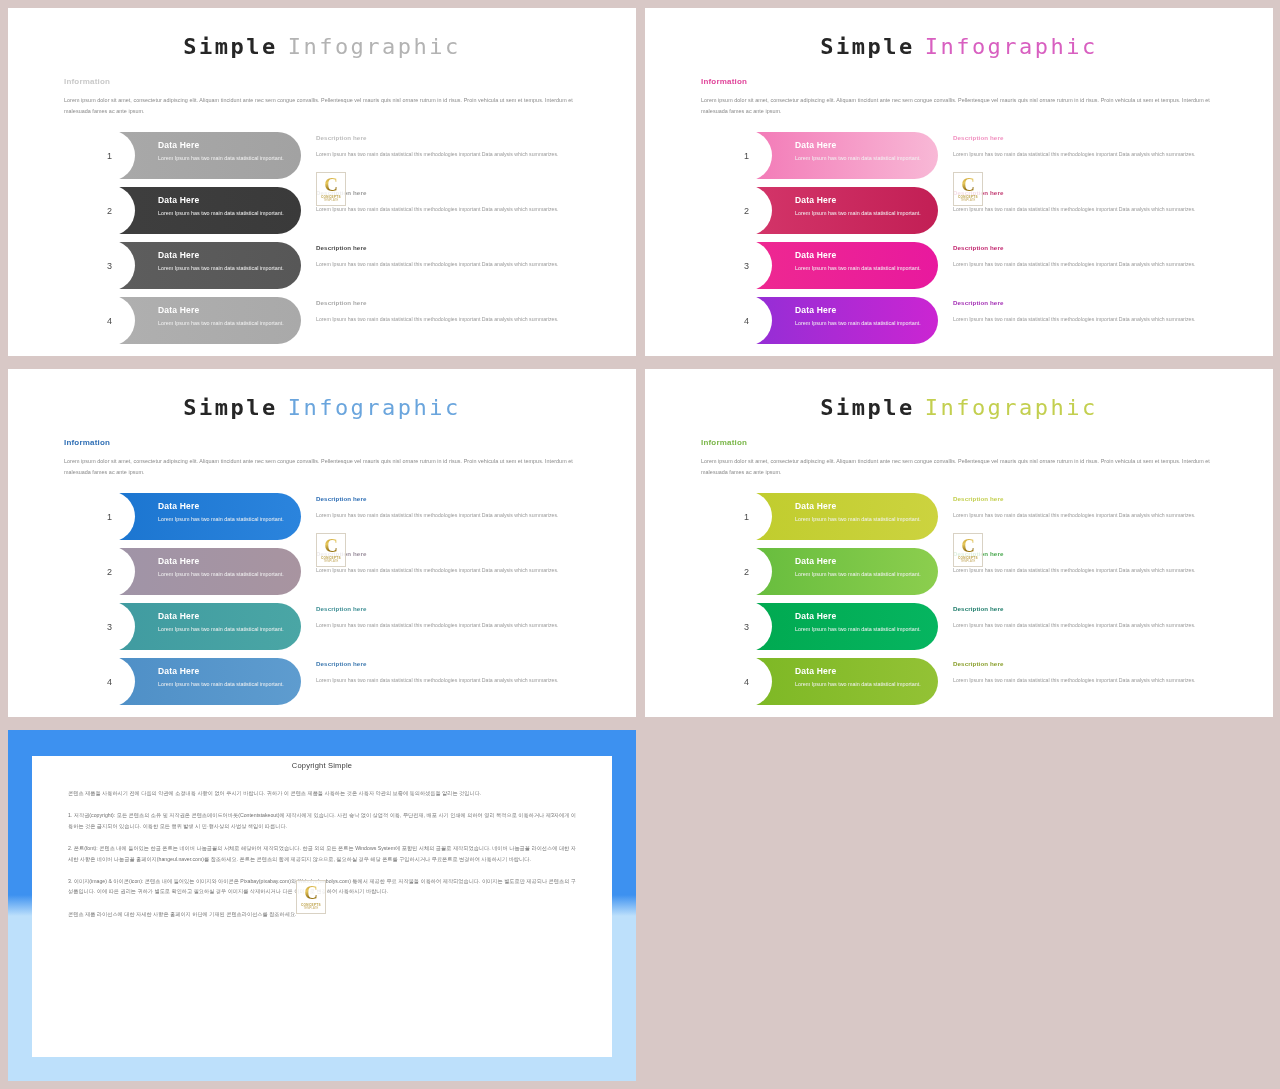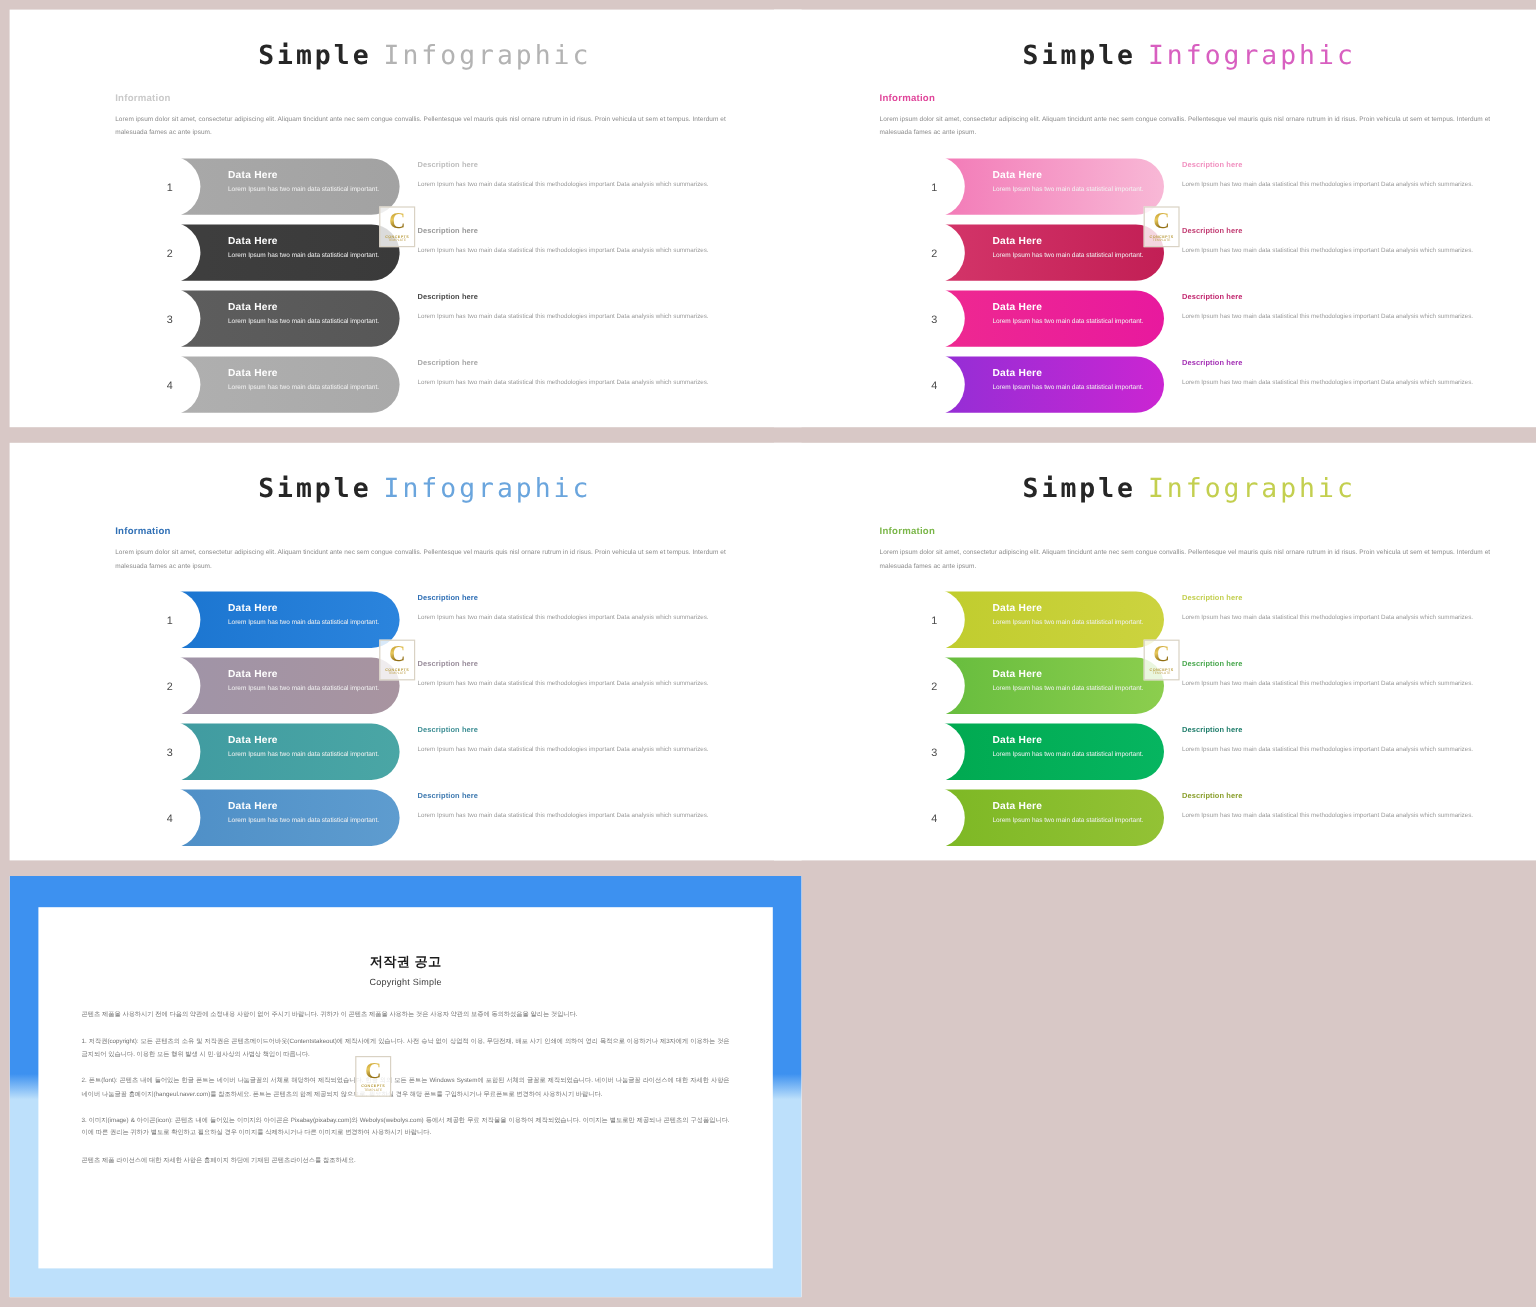--- a/index.html
+++ b/index.html
@@ -18,21 +18,20 @@
     position: relative;
     width: 1280px;
     height: 1089px;
   }
 
   
   .slide {
     position: absolute;
     background: #ffffff;
     overflow: hidden;
-    padding-left: 32px;
   }
   .slide-1 { left: 8px;   top: 8px;   width: 628px; height: 348px; }
   .slide-2 { left: 645px; top: 8px;   width: 628px; height: 348px; }
   .slide-3 { left: 8px;   top: 369px; width: 628px; height: 348px; }
   .slide-4 { left: 645px; top: 369px; width: 628px; height: 348px; }
   .slide-5 { left: 8px;   top: 730px; width: 628px; height: 351px; }
 
   
   .slide-title {
     text-align: center;
@@ -467,21 +466,20 @@
     <div class="watermark wm-slide">
       <div class="wm-c">C</div>
       <div class="wm-l1">CONCEPTS</div>
       <div class="wm-l2">TEMPLATE</div>
     </div>
   </div>
 
   <div class="slide slide-5">
     <div class="cr-frame"></div>
     <div class="cr-paper">
-      <div class="cr-title">저작권 공고</div>
       <div class="cr-subtitle">Copyright Simple</div>
       <div class="cr-body">
           <div class="cr-para">콘텐츠 제품을 사용하시기 전에 다음의 약관에 소정내용 사항이 없어 주시기 바랍니다. 귀하가 이 콘텐츠 제품을 사용하는 것은 사용자 약관의 보증에 동의하셨음을 알리는 것입니다.</div>
           <div class="cr-para">1. 저작권(copyright): 모든 콘텐츠의 소유 및 저작권은 콘텐츠메이드어바웃(Contentstakeout)에 제작사에게 있습니다. 사전 승낙 없이 상업적 이용, 무단전재, 배포 사기 인쇄에 의하여 영리 목적으로 이용하거나 제3자에게 이용하는 것은 금지되어 있습니다. 이용한 모든 행위 발생 시 민·형사상의 사법상 책임이 따릅니다.</div>
           <div class="cr-para">2. 폰트(font): 콘텐츠 내에 들어있는 한글 폰트는 네이버 나눔글꼴의 서체로 해당하여 제작되었습니다. 한글 외의 모든 폰트는 Windows System에 포함된 서체의 글꼴로 제작되었습니다. 네이버 나눔글꼴 라이선스에 대한 자세한 사항은 네이버 나눔글꼴 홈페이지(hangeul.naver.com)를 참조하세요. 폰트는 콘텐츠의 함께 제공되지 않으므로, 필요하실 경우 해당 폰트를 구입하시거나 무료폰트로 변경하여 사용하시기 바랍니다.</div>
           <div class="cr-para">3. 이미지(image) &amp; 아이콘(icon): 콘텐츠 내에 들어있는 이미지와 아이콘은 Pixabay(pixabay.com)와 Webolys(webolys.com) 등에서 제공한 무료 저작물을 이용하여 제작되었습니다. 이미지는 별도로만 제공되나 콘텐츠의 구성품입니다. 이에 따른 권리는 귀하가 별도로 확인하고 필요하실 경우 이미지를 삭제하시거나 다른 이미지로 변경하여 사용하시기 바랍니다.</div>
           <div class="cr-para">콘텐츠 제품 라이선스에 대한 자세한 사항은 홈페이지 하단에 기재된 콘텐츠라이선스를 참조하세요.</div>
         </div>
     </div>
   </div>

